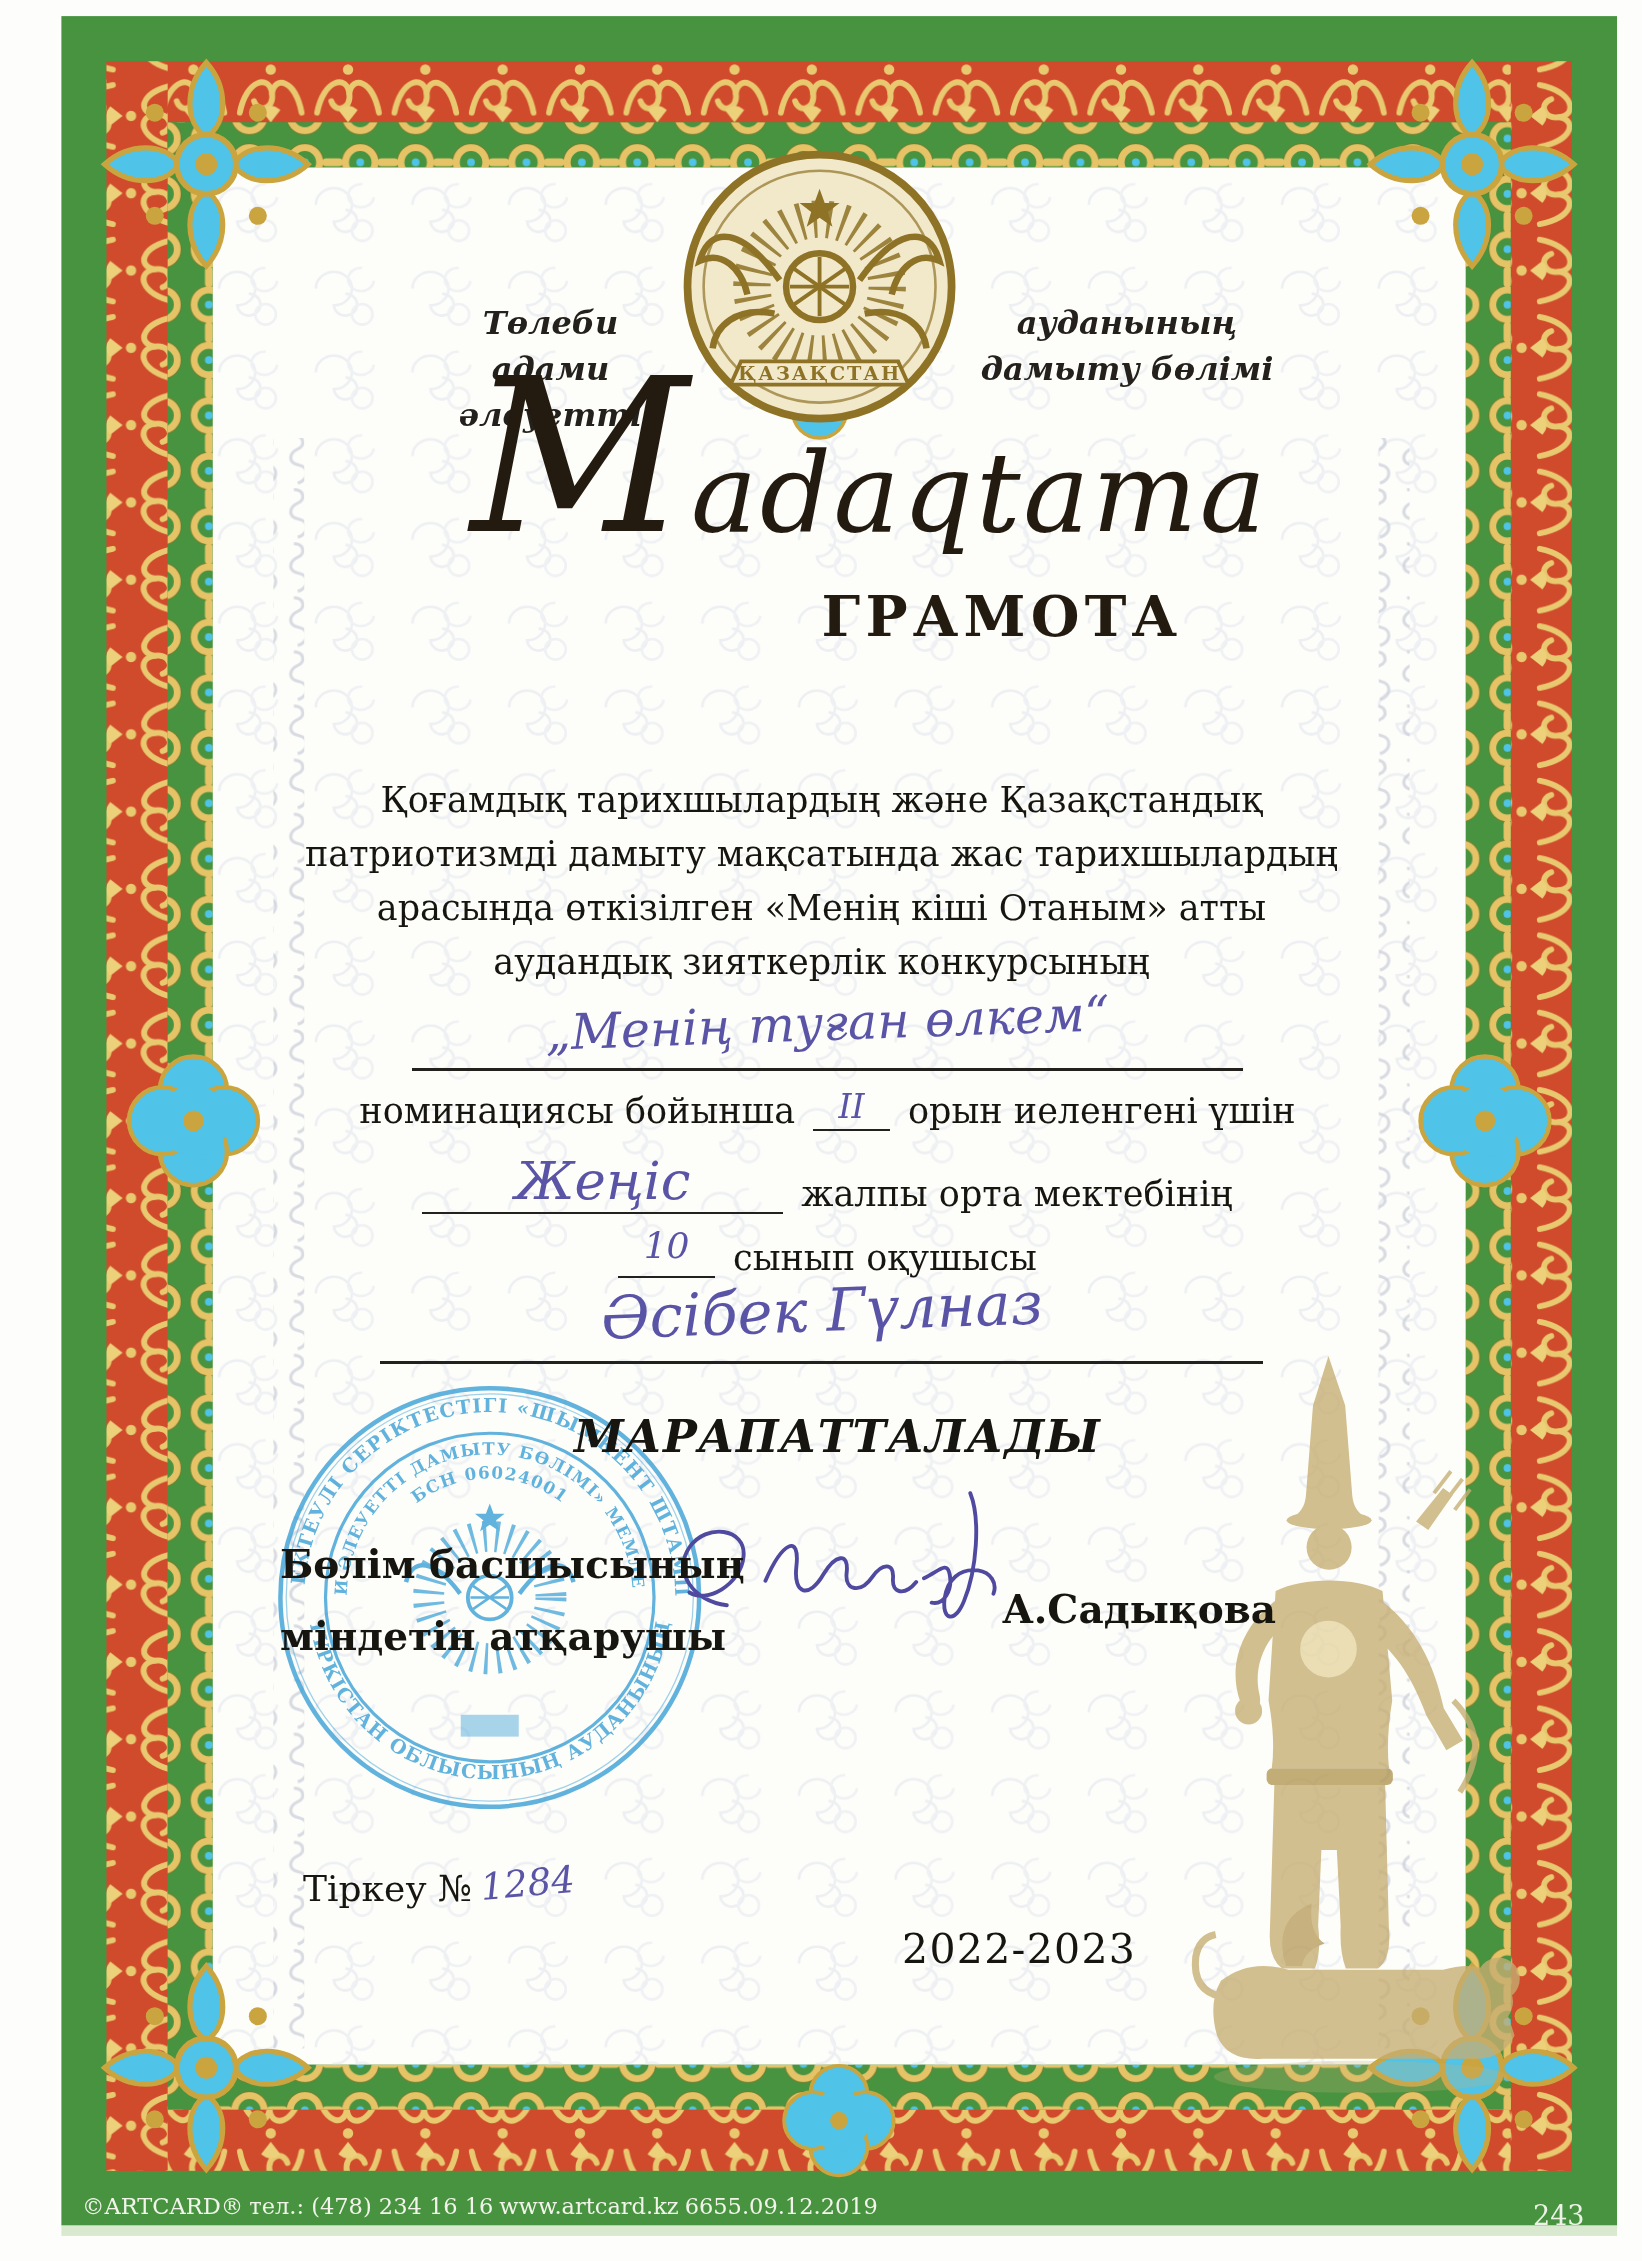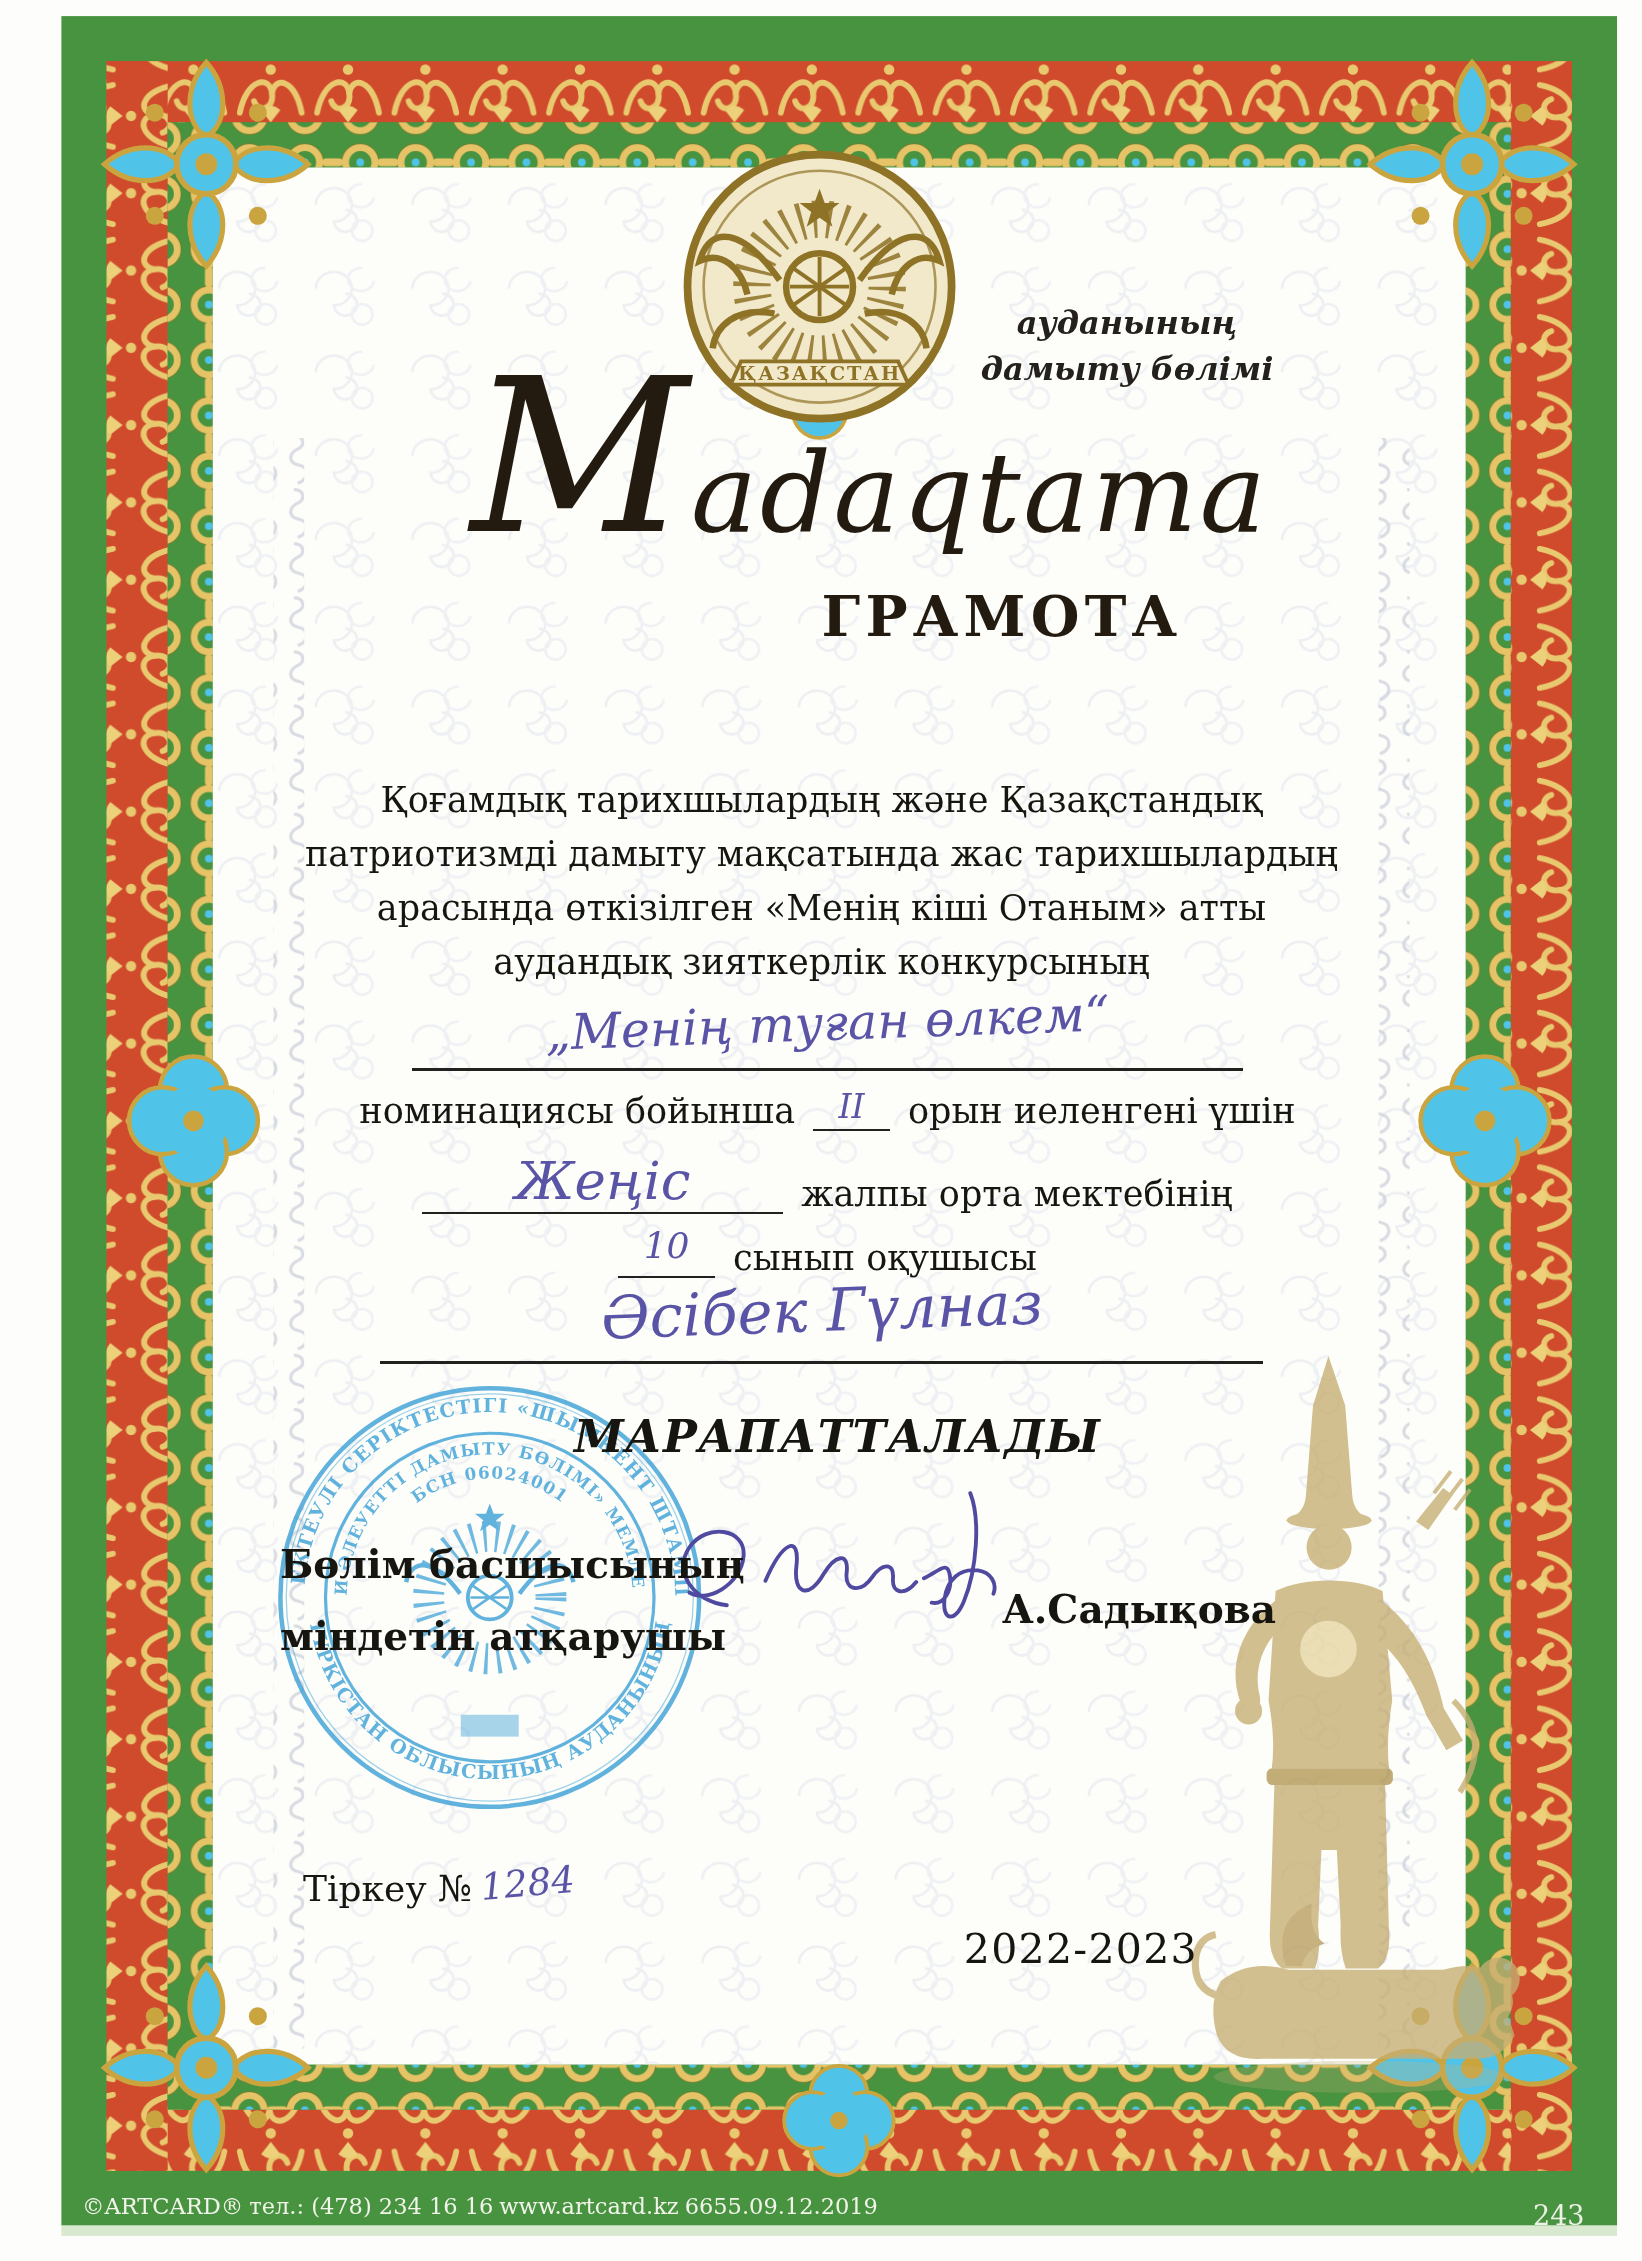--- a/index.html
+++ b/index.html
@@ -212,20 +212,24 @@
       </g>
     </g>
 
     <path d="M1128,2492 c-52,-6 -84,-52 -58,-90 c26,-38 88,-30 84,14 c-4,44 -58,74 -84,56
          m118,-18 c26,-60 54,-74 48,-22 c-5,44 20,50 42,12 c18,-30 40,-36 36,-2
          c-3,28 22,32 40,6 c14,-20 34,-24 32,2 c-2,24 18,28 36,6
          m12,-6 c22,-10 36,-28 40,-6 c5,26 -10,48 -28,44
          m60,-170 c16,40 10,120 -10,168 c-14,34 -34,30 -30,-4 c4,-30 24,-48 52,-44 c20,3 30,20 24,36" fill="none" stroke="#4f49a0" stroke-width="6" stroke-linecap="round"></path>
   </svg>
 
+  <div class="abs org" style="left:399px;top:300px;width:303px;">
+    <div>Төлеби</div>
+    <div>адами әлеуетті</div>
+  </div>
   <div class="abs org" style="left:966px;top:300px;width:322px;">
     <div>ауданының</div>
     <div>дамыту бөлімі</div>
   </div>
 
   <div class="abs madaqtama" style="left:425px;top:394px;width:889px;">Madaqtama</div>
   <div class="abs gramota" style="left:683px;top:583px;width:638px;">ГРАМОТА</div>
 
   <div class="abs bodytext" style="left:290px;top:773px;width:1063px;">
     <div>Қоғамдық тарихшылардың және Қазақстандық</div>
@@ -262,21 +266,21 @@
     <div>Бөлім басшысының</div>
     <div>міндетін атқарушы</div>
   </div>
   <div class="abs signer" style="left:1002px;top:1586px;">А.Садықова</div>
 
   <div class="abs" style="left:303px;top:1867px;display:flex;align-items:baseline;gap:9px;">
     <span class="reg">Тіркеу №</span>
     <span class="hand" style="font-size:37px;transform:rotate(-5deg) translateY(-5.2px);">1284</span>
   </div>
 
-  <div class="abs years" style="left:902px;top:1925px;width:296px;text-align:right;">2022-2023</div>
+  <div class="abs years" style="left:902px;top:1925px;width:296px;text-align:left;">2022-2023</div>
 
   <div class="abs footer" style="left:82px;top:2193px;">
     <span>©ARTCARD®</span>
     <span>тел.: (478) 234 16 16</span>
     <span>www.artcard.kz</span>
     <span>6655.09.12.2019</span>
   </div>
   <div class="abs pagenum" style="left:1533px;top:2200px;">243</div>
 
 </div>

